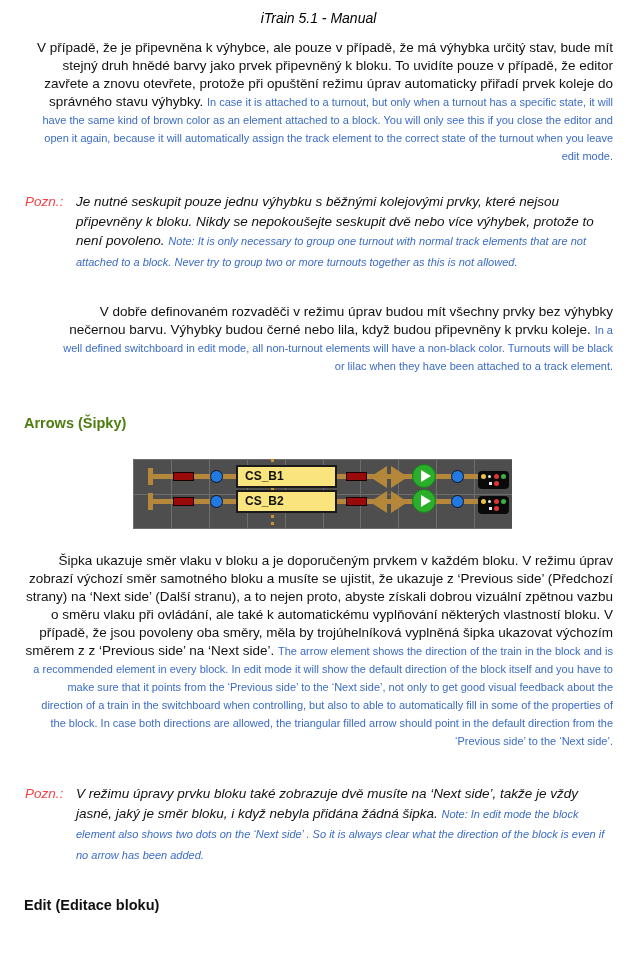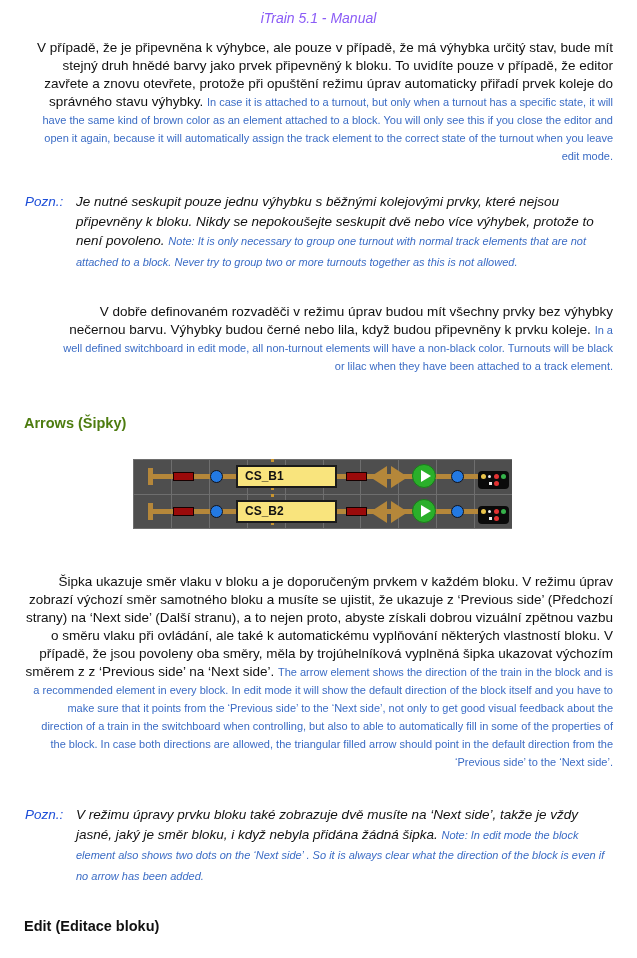--- a/index.html
+++ b/index.html
@@ -6,61 +6,61 @@
   html,body { background:#ffffff; }
   body {
     width:637px; min-height:958px; margin:0 auto;
     font-family:"Liberation Sans","DejaVu Sans",sans-serif;
     color:#1a1a1a;
   }
   .page { width:637px; min-height:958px; padding:10px 24px 8px 24px; position:relative; }
 
   .doc-title {
     text-align:center; font-style:italic; font-size:14px; font-weight:normal;
-    color:#8b5cf6; margin-bottom:13px;
+    color:#000000; margin-bottom:13px;
   }
 
   .para { font-size:13.5px; line-height:18px; color:#111; text-align:right; }
   .en   { color:#3b6cc5; font-size:11px; }
 
   .note { display:flex; font-style:italic; margin-left:1px; }
-  .note-label { width:51px; flex:none; font-size:13.5px; line-height:19.5px; color:#1d4ed8; }
+  .note-label { width:51px; flex:none; font-size:13.5px; line-height:19.5px; color:#ef4444; }
   .note-body  { flex:1; font-size:13.5px; line-height:19.5px; color:#111; }
   .note-body .en { font-style:italic; }
 
   .section-heading { font-size:14.5px; font-weight:bold; line-height:18px; }
   .heading-blue  { color:#4d7c0f; }
   .heading-black { color:#111; }
 
   .mt-p1   { margin-top:0; }
   .mt-note1{ margin-top:27px; }
   .mt-p2   { margin-top:31px;margin-left:29px; }
   .mt-h1   { margin-top:39px; }
   .mt-diag { margin-top:27px;padding-left:9px; }
-  .mt-p3   { margin-top:44px; }
+  .mt-p3   { margin-top:23px; }
   .mt-note2{ margin-top:34px; }
   .mt-h2   { margin-top:31px; }
 
   
   .diagram {
     position:relative; margin-left:109px;
     width:379px; height:70px;
     background-color:#4e4e4e;
     background-image:
       repeating-linear-gradient(to right,  #6e6e6e 0 1px, transparent 1px 37.9px),
       repeating-linear-gradient(to bottom, #6e6e6e 0 1px, transparent 1px 35px);
     border-bottom:1px solid #6e6e6e;
     overflow:visible;
   }
   .fold-line {
     position:absolute; left:138px; top:0; bottom:0; width:3px; z-index:1;
     background:repeating-linear-gradient(to bottom,#c9952f 0 3px, transparent 3px 7px);
   }
   .track-row { position:absolute; left:0; width:379px; height:35px; }
-  .row-1 { top:0; } .row-2 { top:35px;text-decoration:underline; }
+  .row-1 { top:0; } .row-2 { top:25px;text-decoration:underline; }
 
   .track-line { position:absolute; left:17px; right:3px; top:15px; height:5px; background:#b5873a; }
   .buffer-stop { position:absolute; left:15px; top:9px; width:5px; height:17px; background:#b5873a; }
   .sensor { position:absolute; width:21px; height:9px; top:13px; background:#9b0a0a; border:1.5px solid #160000; }
   .sensor-1 { left:40px; } .sensor-2 { left:213px; }
   .dot-blue { position:absolute; width:13px; height:13px; top:11px; border-radius:50%;
               background:#2379e2; border:1.5px solid #10131c; }
   .dot-blue-1 { left:77px; } .dot-blue-2 { left:318px; }
   .block-label {
     position:absolute; left:103px; top:6px; width:101px; height:23px; z-index:2;

